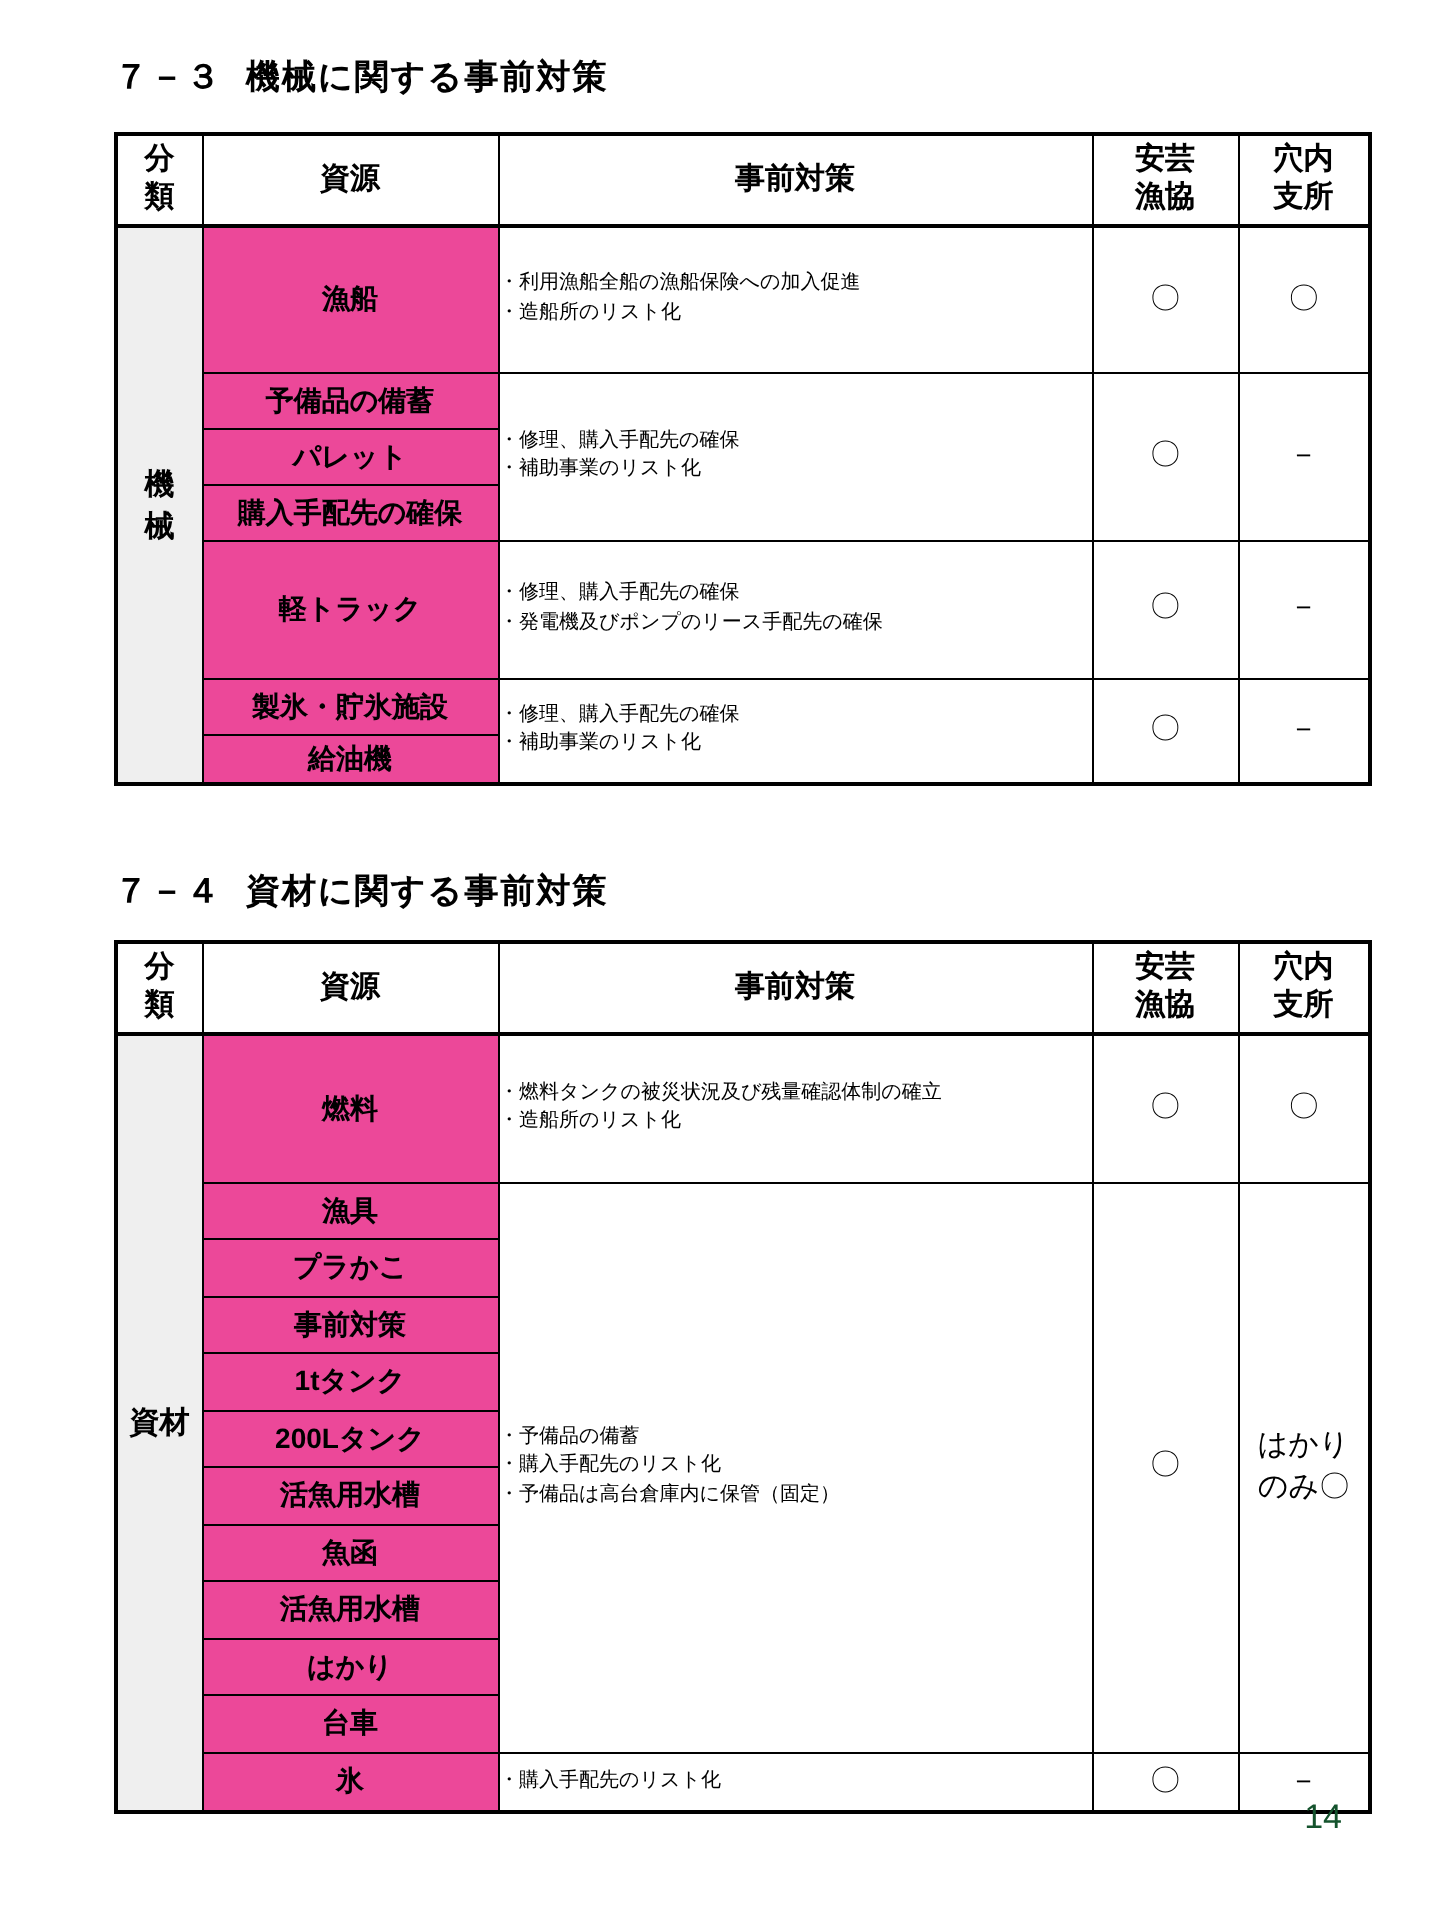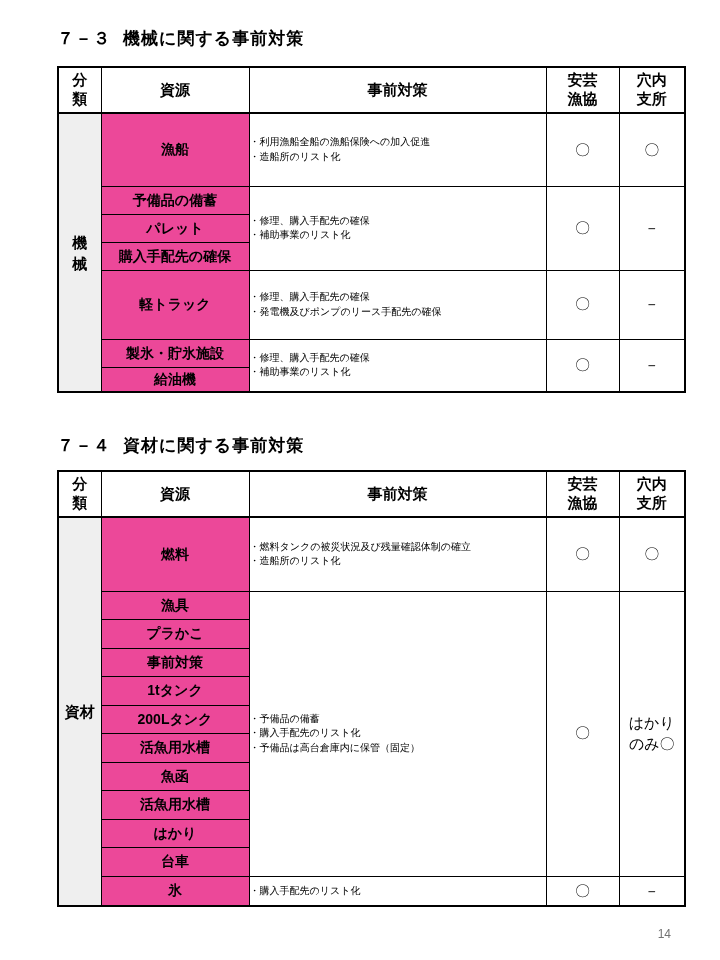--- a/index.html
+++ b/index.html
@@ -48,22 +48,22 @@
     background:#ffffff; font-size:15px;
     text-align:center; vertical-align:middle;
     white-space:pre-line; line-height:1.35;
   }
 
   tr.r46{height:46px} tr.r73{height:73px} tr.r28{height:28px}
   tr.r69{height:69px} tr.r25{height:25px} tr.r74{height:74px}
   tr.r285{height:28.5px} tr.r30{height:30px}
 
   .page-number {
-    position:absolute; right:49px; top:927px;
-    font-size:12px; color:#737373;
+    position:absolute; right:49px; top:899px;
+    font-size:17px; color:#14532d;
   }
 </style>
 </head>
 <body>
 
 <div class="page">
 
   <div class="sec-title" style="top:27px;">
     <span class="t-no">７－３</span><span>機械に関する事前対策</span>
   </div>

